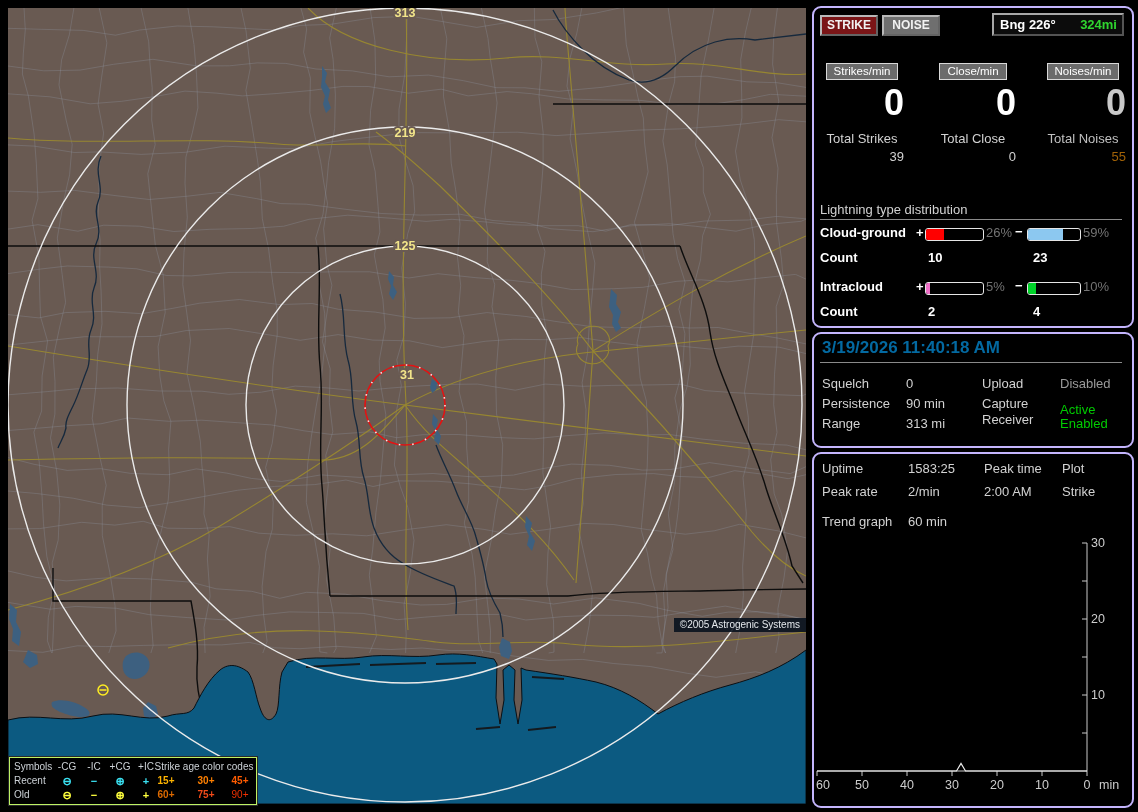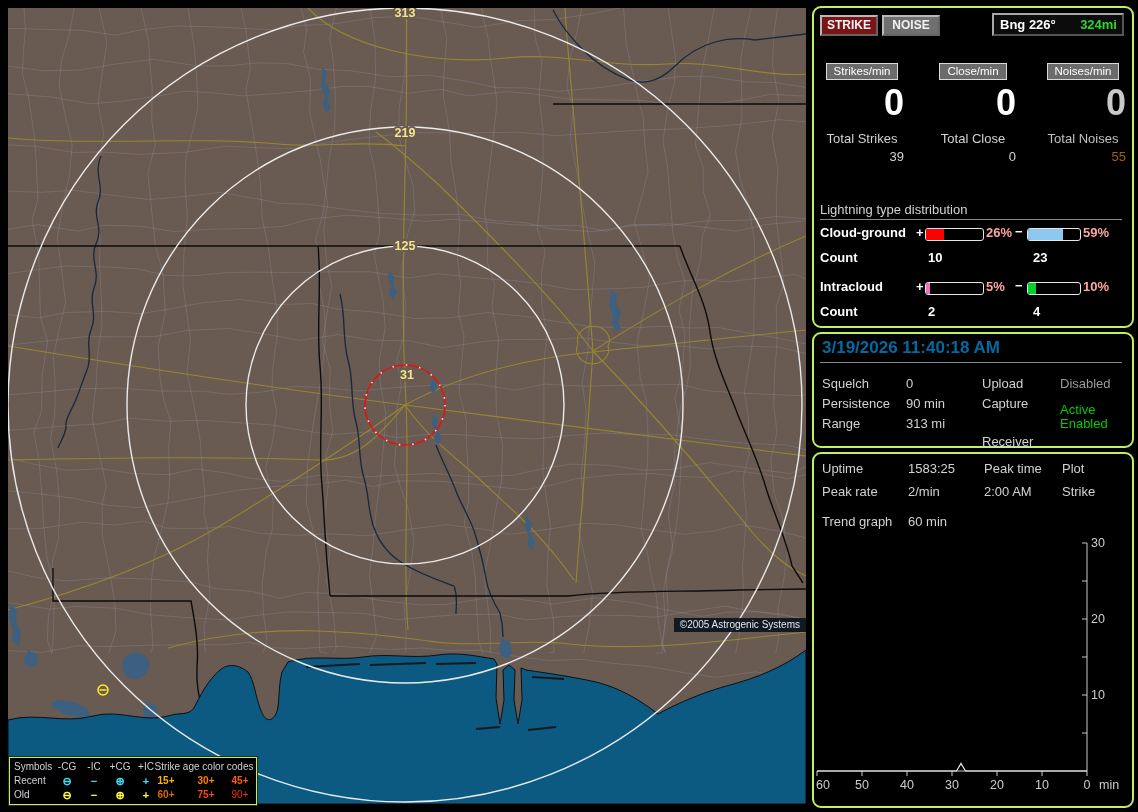--- a/index.html
+++ b/index.html
@@ -11,32 +11,32 @@
   #copyright{position:absolute;right:0;bottom:0;background:rgba(6,16,28,.88);
              color:#e4e8ec;font-size:10px;padding:1px 6px 2px 6px;}
   
   #legend{position:absolute;left:1px;top:749px;width:246px;height:46px;background:#000;
           border:1px solid #bef264;outline:1px solid #2a2a2a;font-size:10px;color:#ccd1d6;}
   .lg-row{position:absolute;left:0;width:100%;height:14px;line-height:14px;}
   .lg-cell{position:absolute;text-align:center;}
   .lg-sym{font-size:11px;font-weight:bold;}
   
   .panel{position:absolute;left:812px;width:318px;background:#000;
-         border:2px solid #bef264;border-radius:9px;color:#d2d2d2;font-size:13px;}
+         border:2px solid #c4b5fd;border-radius:9px;color:#d2d2d2;font-size:13px;}
   .abs{position:absolute;white-space:nowrap;}
   .btn{font-weight:bold;font-size:12px;text-align:center;line-height:17px;
        border:2px outset #b8b8b8;color:#f2f2f2;cursor:default;}
   .chip{display:inline-block;background:#6b6b6b;border:1px solid #d9d9d9;color:#fff;
         font-size:11.5px;line-height:15px;padding:0 7px;}
   .bigzero{font-size:36px;font-weight:bold;line-height:34px;text-align:right;}
   .hr{position:absolute;height:1px;background:#8a8a8a;}
   .wlbl{color:#fff;font-weight:bold;}
   .bar{position:absolute;height:11px;border:1px solid #e6e6e6;border-radius:3px;background:#000;overflow:hidden;}
   .bar .fill{position:absolute;left:0;top:0;bottom:0;}
-  .pct{color:#fca5a5;font-weight:bold;}
+  .pct{color:#737373;font-weight:normal;}
   .sign{color:#fff;font-weight:bold;font-size:13px;}
   #datetime{color:#0369a1;font-weight:bold;font-size:17px;}
 </style>
 </head>
 <body>
 
 <div id="map">
   <svg width="798" height="796" viewBox="0 0 798 796">
     <rect x="0" y="0" width="798" height="796" fill="#695a52"></rect>
     <g id="counties" stroke="#8e97a3" stroke-width="0.7" opacity="0.45" fill="none">
@@ -224,21 +224,21 @@
   <div class="abs" style="left:8px;top:42px;">Squelch</div>
   <div class="abs" style="left:92px;top:42px;">0</div>
   <div class="abs" style="left:168px;top:42px;">Upload</div>
   <div class="abs" style="left: 246px; top: 42px; color: rgb(154, 154, 154);">Disabled</div>
   <div class="abs" style="left:8px;top:62px;">Persistence</div>
   <div class="abs" style="left:92px;top:62px;">90 min</div>
   <div class="abs" style="left:168px;top:62px;">Capture</div>
   <div class="abs" style="left: 246px; top: 62px; color: rgb(0, 204, 0); margin-top: 6px;">Active</div>
   <div class="abs" style="left:8px;top:82px;">Range</div>
   <div class="abs" style="left:92px;top:82px;">313 mi</div>
-  <div class="abs" style="left:168px;top:100px;text-decoration:underline;">Receiver</div>
+  <div class="abs" style="left:168px;top:78px;">Receiver</div>
   <div class="abs" style="left: 246px; top: 82px; color: rgb(0, 204, 0);">Enabled</div>
 </div>
 
 <div class="panel" style="top:452px;height:352px;">
   <div class="abs" style="left:8px;top:7px;">Uptime</div>
   <div class="abs" style="left:94px;top:7px;">1583:25</div>
   <div class="abs" style="left:170px;top:7px;">Peak time</div>
   <div class="abs" style="left:248px;top:7px;">Plot</div>
   <div class="abs" style="left:8px;top:30px;">Peak rate</div>
   <div class="abs" style="left:94px;top:30px;">2/min</div>

